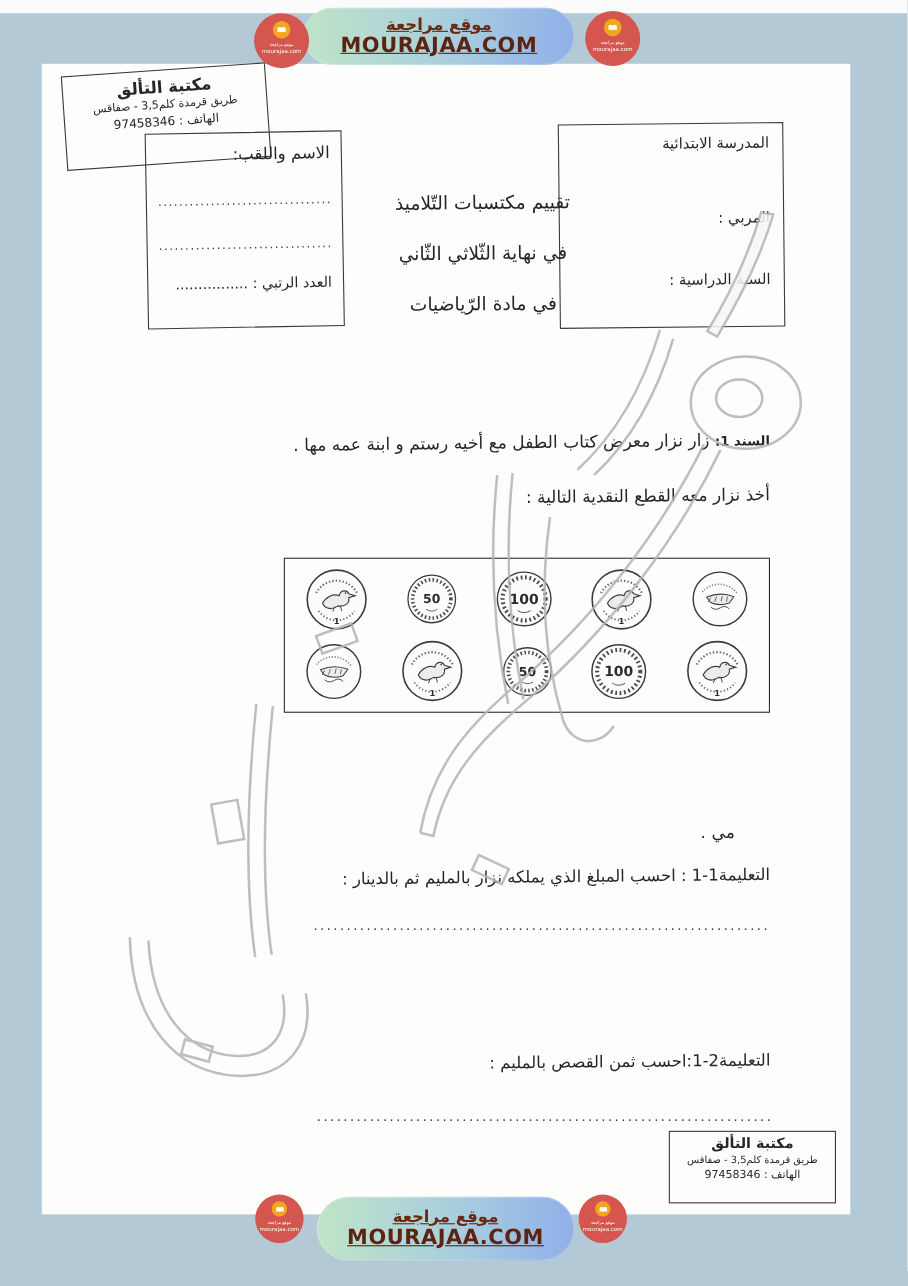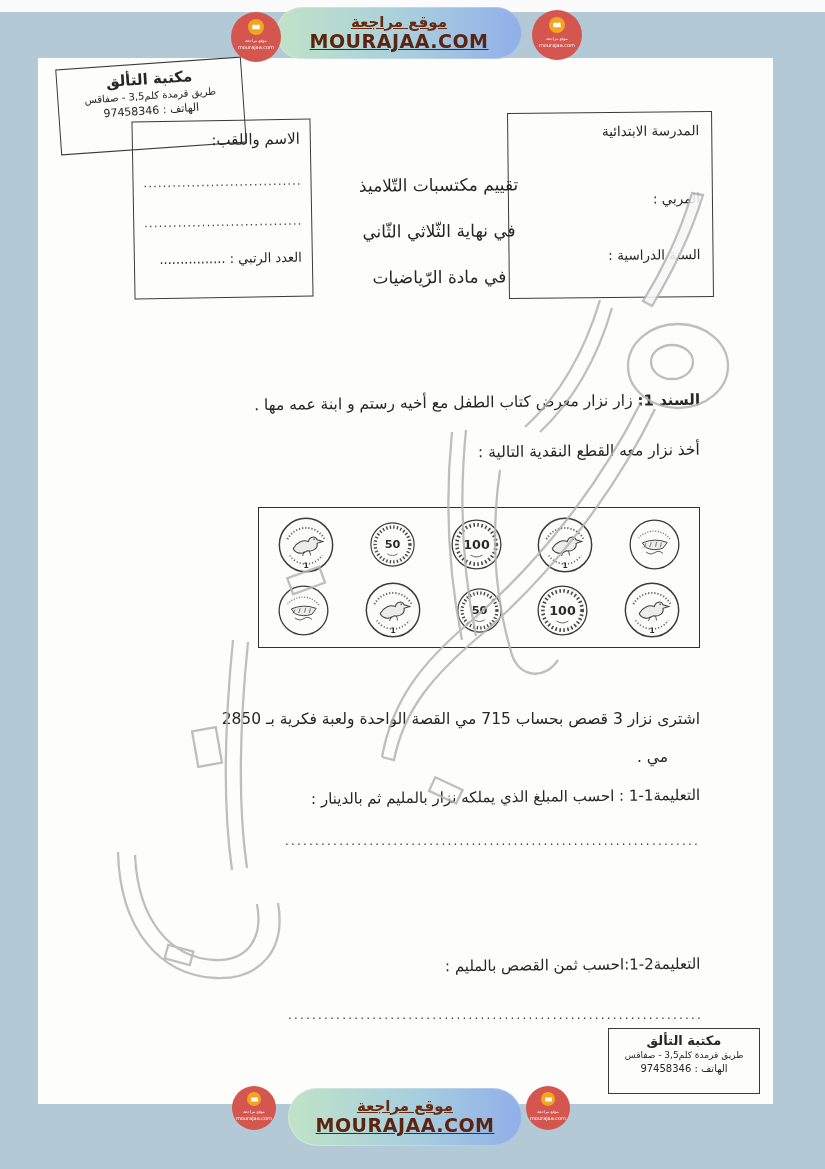--- a/index.html
+++ b/index.html
@@ -54,21 +54,21 @@
   
   .school-box{left:470px;top:54px;width:205px;height:186px;transform:rotate(-.6deg);padding:10px 12px;box-sizing:border-box;font-size:13.5px;}
   .school-line1{margin-top:0;}
   .school-line2{margin-top:52px;}
   .school-line3{margin-top:40px;}
   
   .title-block{left:287px;top:104px;width:228px;text-align:center;font-size:17px;line-height:46px;transform:rotate(-.5deg);}
   
   .bodyline{font-size:15.5px;white-space:nowrap;}
   .sanad{top:336px;right:73px;width:540px;text-align:right;transform:rotate(-.7deg);}
-  .sanad b{font-size:15px;}
+  .sanad b{font-size:12px;}
   .coins-intro{top:384px;right:73px;text-align:right;transform:rotate(-.7deg);}
   .coins-box{left:220px;top:449px;width:442px;height:141px;border:1.5px solid #2f2f2f;box-sizing:border-box;display:flex;flex-direction:column;justify-content:space-around;padding:4px 0;}
   .coin-row{display:flex;direction:ltr;justify-content:space-between;align-items:center;padding:0 18px;}
   .coin{display:inline-flex;}
   .coin svg{width:100%;height:100%;}
   .purchase1{top:652px;right:73px;width:540px;text-align:right;}
   .purchase2{top:690px;right:105px;text-align:left;}
   .instr{top:730px;right:73px;text-align:right;font-size:15px;transform:rotate(-.6deg);}
   .instr2{top:898px;}
   .dots-lg{font-size:12px;letter-spacing:2.2px;color:#3a3a3a;white-space:nowrap;overflow:hidden;direction:ltr;}
@@ -229,21 +229,20 @@
     <path d="M22 68 a34 34 0 0 0 56 0" fill="none" stroke="#6a6a6a" stroke-width="3" stroke-dasharray="2 3.4"></path>
     <path d="M28 56 C33 46 45 40 54 44 C56 35 66 34 69 41 L79 44 L69 47 C71 56 62 62 52 60 C43 67 32 65 28 56 Z" fill="#ececea" stroke="#3f3f3f" stroke-width="1.8"></path>
     <path d="M47 61 l-3 8 M56 60 l2 8" stroke="#3f3f3f" stroke-width="1.5"></path>
     <circle cx="64" cy="40" r="1.3" fill="#333"></circle>
     <text x="50" y="89" font-size="13" font-weight="bold" text-anchor="middle" fill="#2e2e2e" font-family="DejaVu Sans, sans-serif">1</text>
   </svg>
         </span>
       </div>
     </div>
 
-  <div class="abs bodyline purchase1">اشترى نزار 3 قصص بحساب 715 مي القصة الواحدة ولعبة فكرية بـ 2850</div>
   <div class="abs bodyline purchase2">مي .</div>
 
   <div class="abs bodyline instr">التعليمة1-1 : احسب المبلغ الذي يملكه نزار بالمليم ثم بالدينار :</div>
   <div class="abs dots-lg dots1">............................................................................................</div>
 
   <div class="abs bodyline instr instr2">التعليمة2-1:احسب ثمن القصص بالمليم :</div>
   <div class="abs dots-lg dots2">............................................................................................</div>
 
   <div class="abs box stamp-bottom">
     <div class="stamp-name">مكتبة التألق</div>

